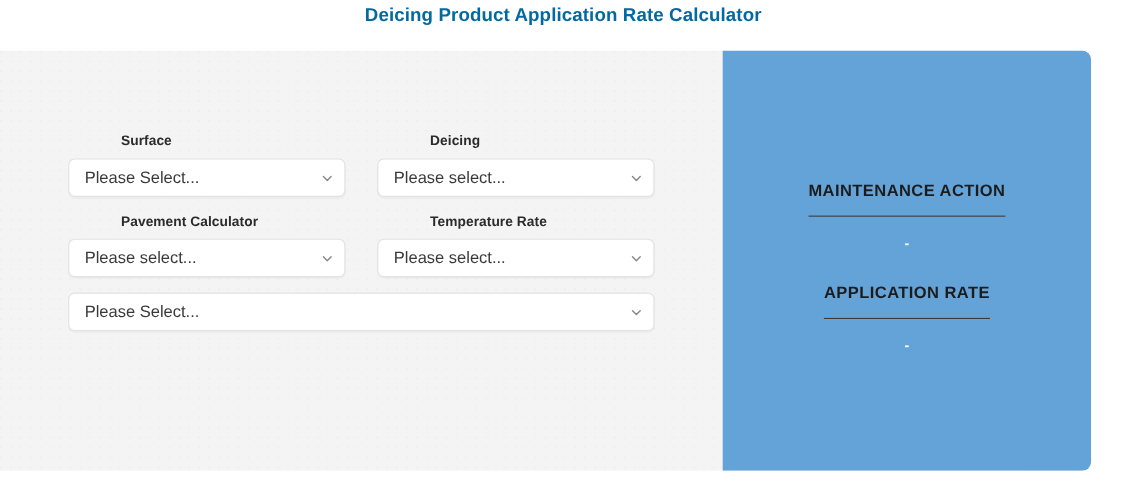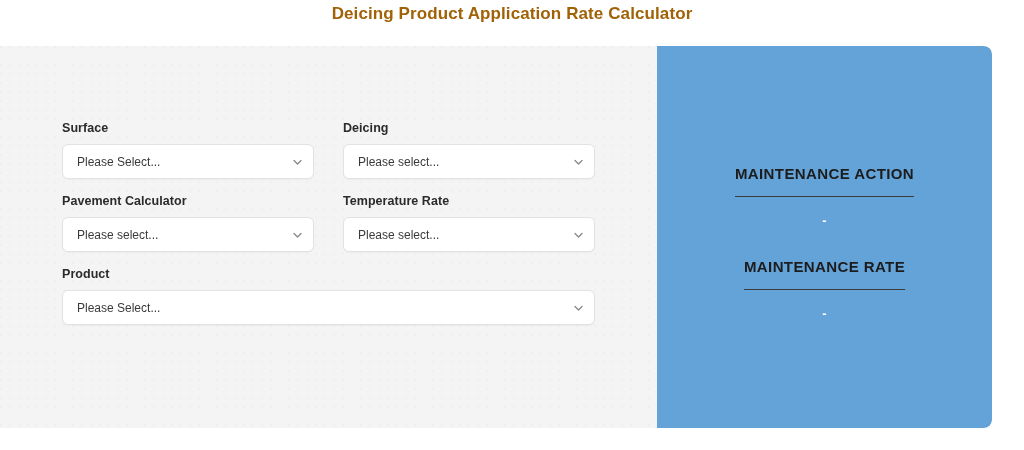--- a/index.html
+++ b/index.html
@@ -24,21 +24,21 @@
 
   
   .page-title {
     position: absolute;
     top: 2px;
     left: 0;
     width: 1024px;
     text-align: center;
     font-size: 17px;
     font-weight: 700;
-    color: #a16207;
+    color: #0369a1;
     letter-spacing: 0.1px;
     line-height: 24px;
   }
 
   
   .card {
     position: absolute;
     left: 0;
     top: 46px;
     width: 992px;
@@ -80,39 +80,40 @@
   }
 
   .field-label {
     display: block;
     font-size: 12.5px;
     font-weight: 700;
     color: #2b2b2b;
     margin-bottom: 8px;
     line-height: 16px;
     letter-spacing: 0.05px;
+    margin-left: 48px;
   }
 
   .select-wrap {
     position: relative;
     width: 100%;
     height: 35px;
   }
 
   .select-box {
     width: 100%;
     height: 35px;
     background: #ffffff;
     border: 1px solid #e2e2e2;
     border-radius: 6px;
     box-shadow: 0 1px 1px rgba(0,0,0,0.03);
     display: flex;
     align-items: center;
     padding: 0 30px 0 14px;
-    font-size: 12px;
+    font-size: 15px;
     color: #3a3a3a;
     cursor: pointer;
     user-select: none;
     white-space: nowrap;
     overflow: hidden;
   }
 
   .chevron-icon {
     position: absolute;
     right: 11px;
@@ -226,21 +227,20 @@
                 </svg>
               </span>
             </div>
           </div>
 
         </div>
 
         <div class="field-row">
 
           <div class="field wide">
-            <span class="field-label">Product</span>
             <div class="select-wrap">
               <div class="select-box">Please Select...</div>
               <span class="chevron-icon">
                 <svg width="11" height="11" viewBox="0 0 11 11" fill="none">
                   <path d="M2 4 L5.5 7.5 L9 4" stroke="#888888" stroke-width="1.3" stroke-linecap="round" stroke-linejoin="round"></path>
                 </svg>
               </span>
             </div>
           </div>
 
@@ -253,21 +253,21 @@
 
       <div class="result-block first">
         <div>
           <span class="result-heading">MAINTENANCE ACTION</span>
         </div>
         <div class="result-value">-</div>
       </div>
 
       <div class="result-block second">
         <div>
-          <span class="result-heading">MAINTENANCE RATE</span>
+          <span class="result-heading">APPLICATION RATE</span>
         </div>
         <div class="result-value">-</div>
       </div>
 
     </div>
 
   </div>
 </div>
 
 </body></html>

